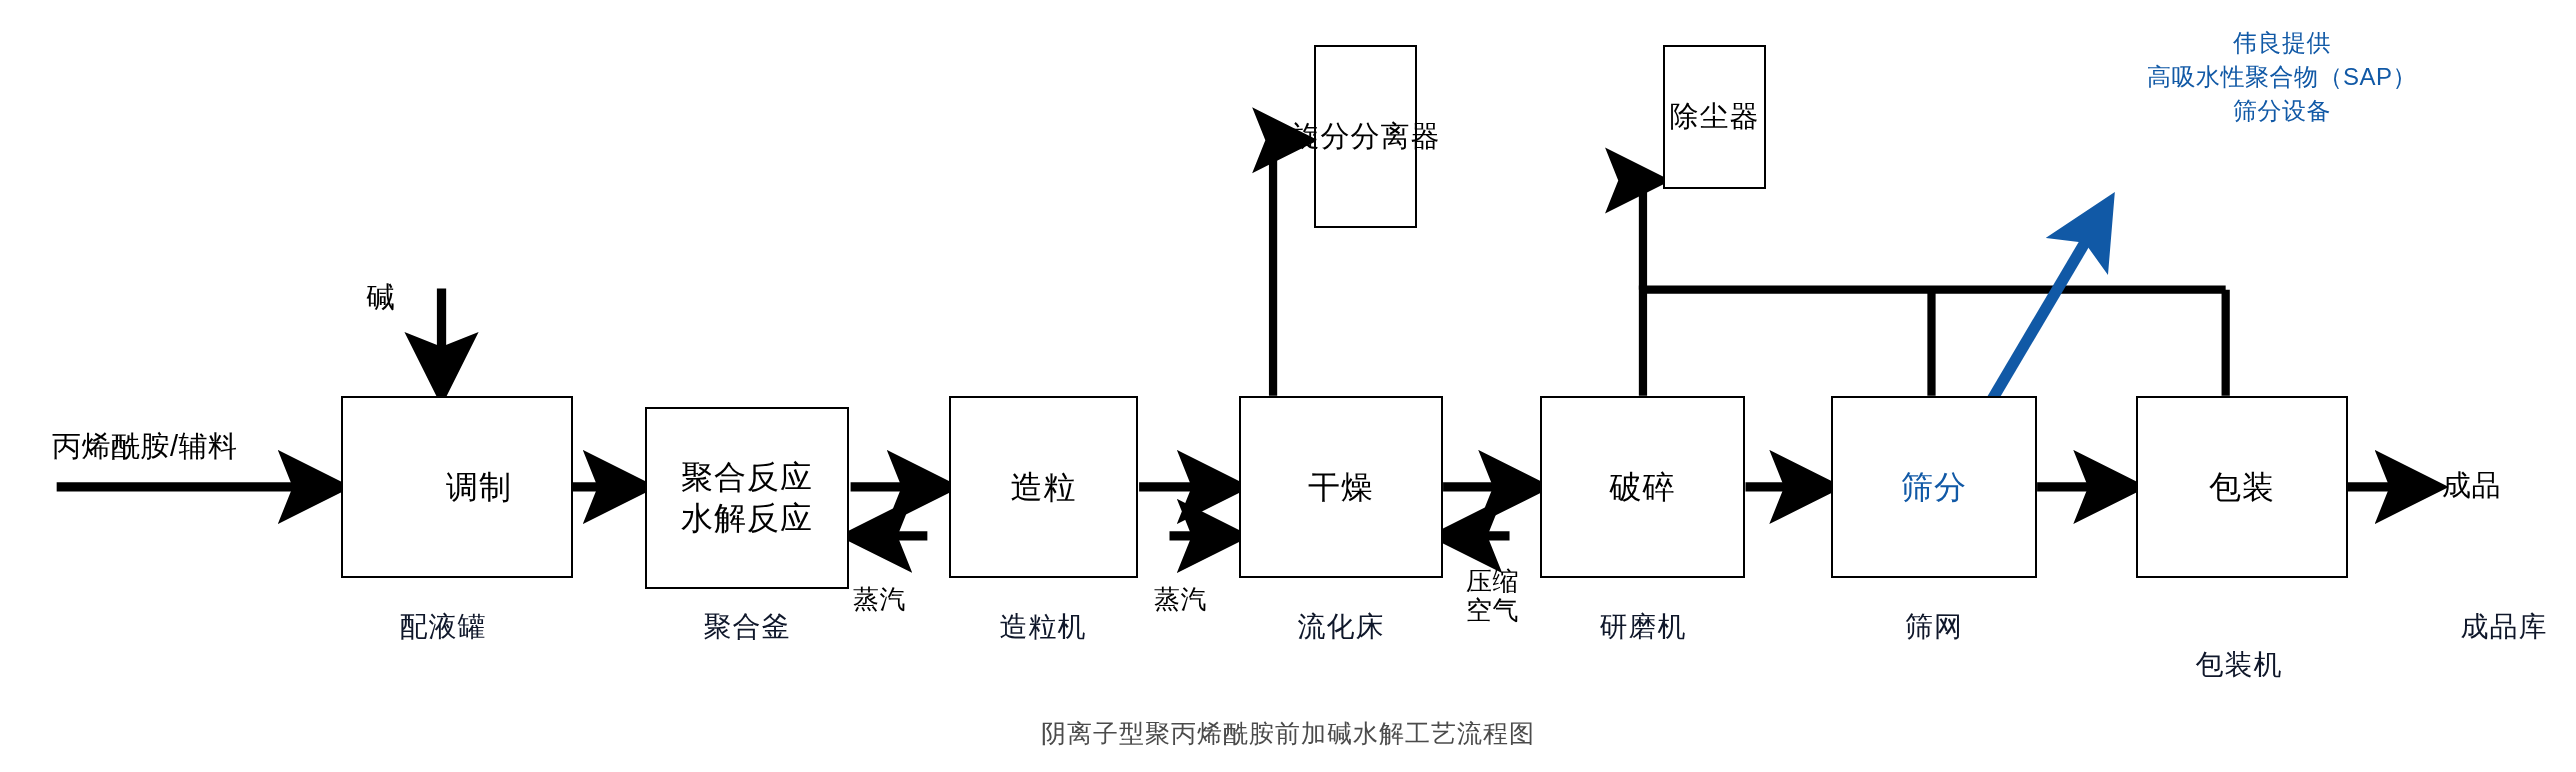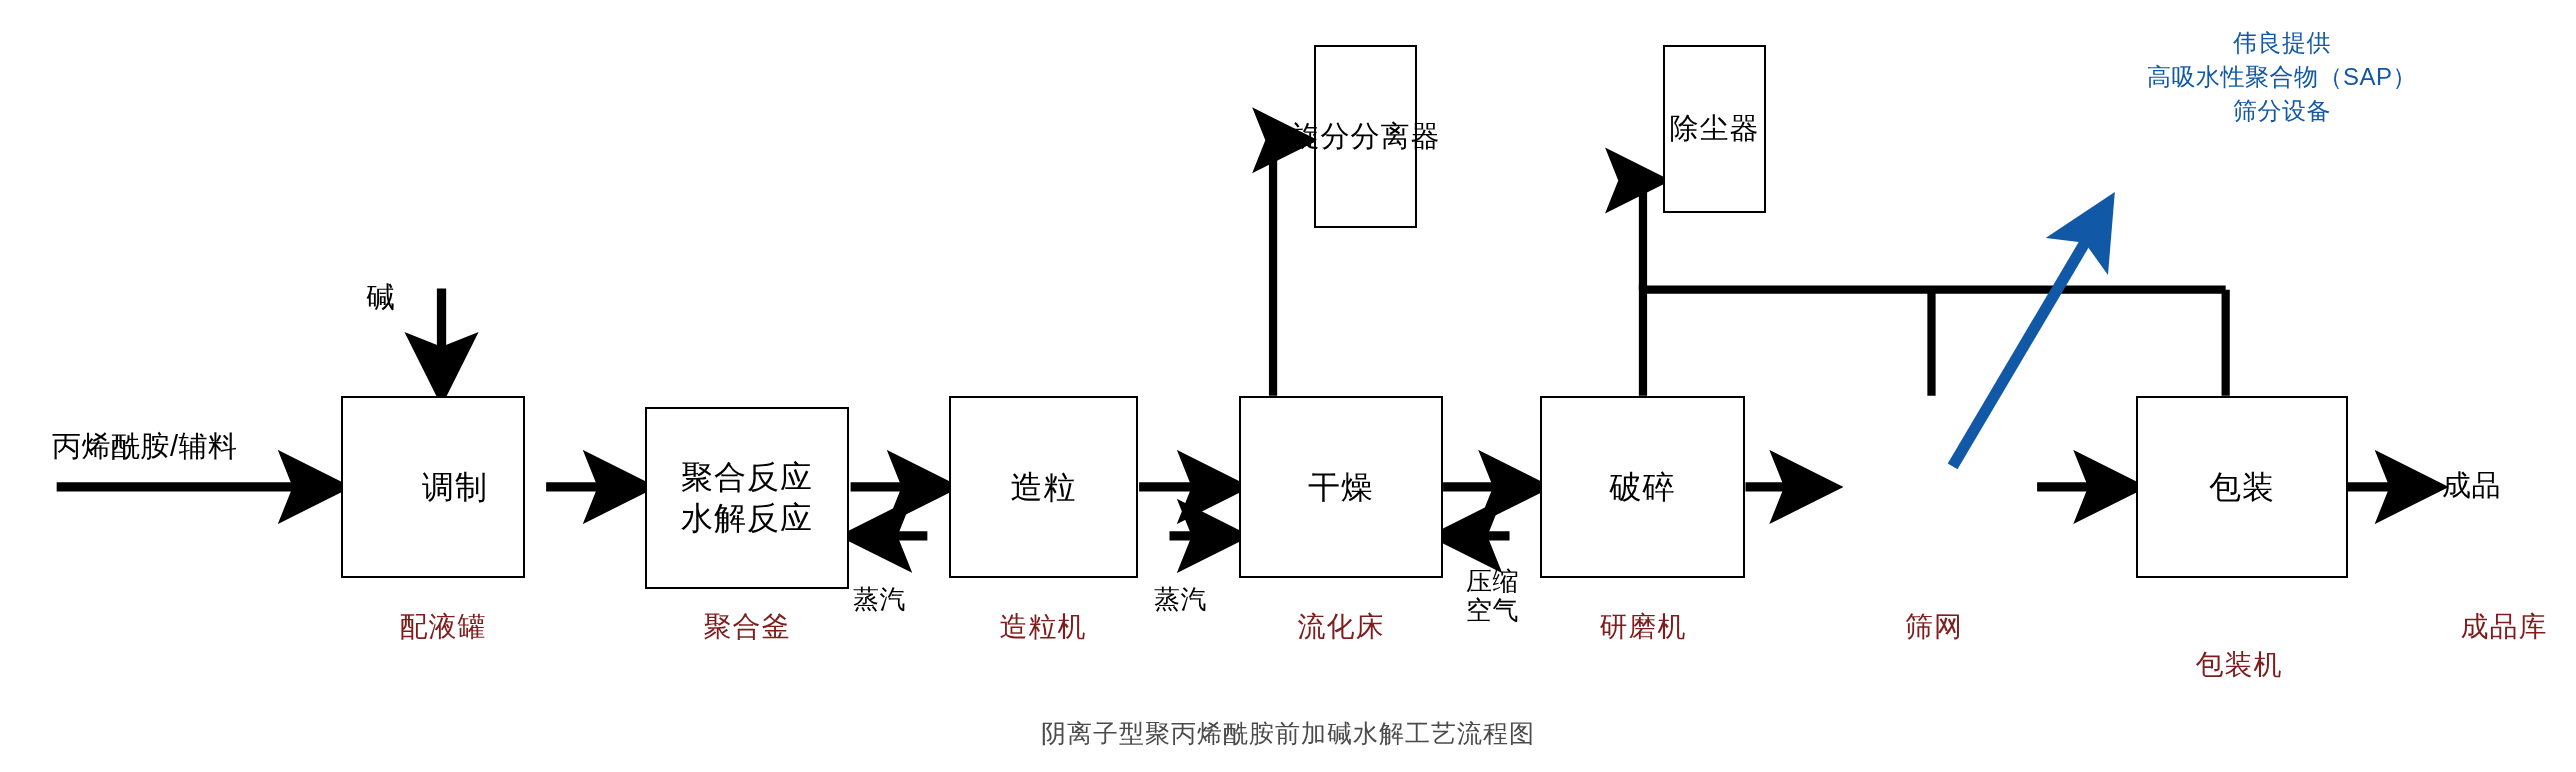--- a/index.html
+++ b/index.html
@@ -38,21 +38,21 @@
     z-index:4;
   }
   .proc-box.blue-text{ color:#1159A6; }
   .proc-box .lines{ display:block; }
   .proc-box .lines span{ display:block; white-space:nowrap; }
 
   
   .equip-label{
     position:absolute;
     font-size:28px;
-    color:#7f1d1d;
+    color:#0f172a;
     white-space:nowrap;
     text-align:left;
     transform:translateX(-50%);
     letter-spacing:1px;
     z-index:5;
   }
 
   
   .stream-label{
     position:absolute;
@@ -143,27 +143,27 @@
 
     <line x1="3790" y1="905" x2="4078" y2="418" stroke="#1159A6" stroke-width="22" marker-end="url(#arrow-blue)"></line>
   </svg>
 
   <div class="proc-box" style="left:1314px;top:45px;width:103px;height:183px;font-size:29px;">
     <span class="lines">
         <span>旋分分离器</span>
       </span>
   </div>
 
-  <div class="proc-box" style="left:1663px;top:45px;width:103px;height:168px;font-size:29px;">
+  <div class="proc-box" style="left:1663px;top:45px;width:103px;height:144px;font-size:29px;">
     <span class="lines">
         <span>除尘器</span>
       </span>
   </div>
 
-  <div class="proc-box" style="left:341px;top:396px;width:184px;height:182px;padding-left:44px;">
+  <div class="proc-box" style="left:341px;top:396px;width:232px;height:182px;padding-left:44px;">
     <span class="lines">
       <span>调制</span>
     </span>
   </div>
   <div class="equip-label" style="left:443px;top:608px;">配液罐</div>
 
   <div class="proc-box" style="left:645px;top:396px;width:204px;height:182px;margin-top:11px;">
     <span class="lines">
       <span>聚合反应</span>
       <span>水解反应</span>
@@ -185,20 +185,25 @@
   </div>
   <div class="equip-label" style="left:1341px;top:608px;">流化床</div>
 
   <div class="proc-box" style="left:1540px;top:396px;width:205px;height:182px;">
     <span class="lines">
       <span>破碎</span>
     </span>
   </div>
   <div class="equip-label" style="left:1643px;top:608px;">研磨机</div>
 
+  <div class="proc-box blue-text" style="left:1831px;top:396px;width:206px;height:182px;">
+    <span class="lines">
+      <span>筛分</span>
+    </span>
+  </div>
   <div class="equip-label" style="left:1934px;top:608px;">筛网</div>
 
   <div class="proc-box" style="left:2136px;top:396px;width:212px;height:182px;">
     <span class="lines">
       <span>包装</span>
     </span>
   </div>
   <div class="equip-label" style="left:2239px;top:608px;margin-top:38px;">包装机</div>
 
   <div class="stream-label big" style="left:52px;top:427px;">丙烯酰胺/辅料</div>

